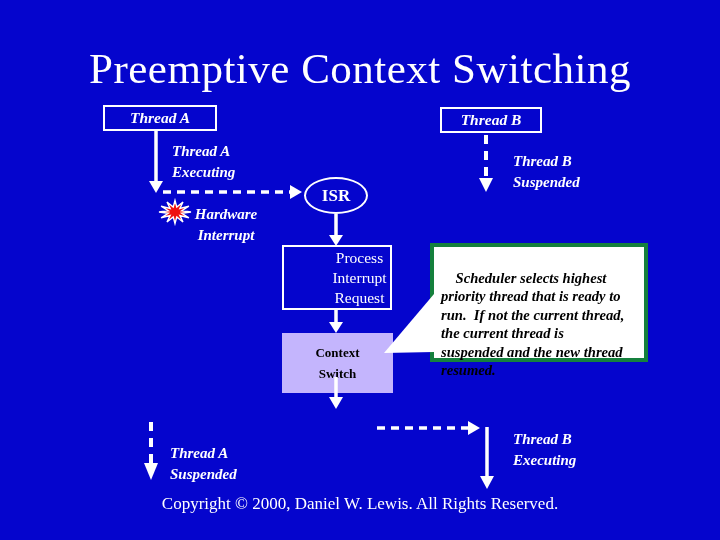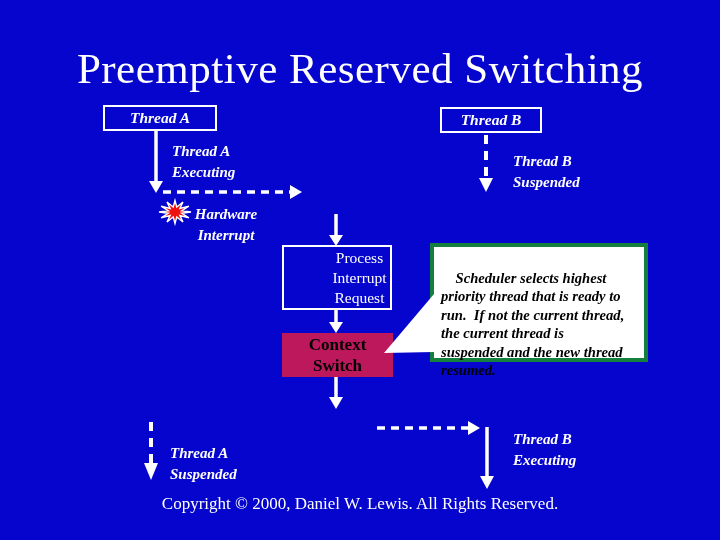--- a/index.html
+++ b/index.html
@@ -16,22 +16,22 @@
   }
   .node-box{
     border:2px solid #fff;box-sizing:border-box;
     display:flex;align-items:center;justify-content:center;text-align:center;
   }
   .thread-box{font-weight:bold;font-style:italic;font-size:15.5px;}
   .thread-a-box{left:103px;top:105px;width:114px;height:26px;}
   .thread-b-box{left:440px;top:107px;width:102px;height:26px;}
   .process-box{left:282px;top:245px;width:110px;height:65px;font-size:15.5px;line-height:20px;padding-left:45px;}
   .context-box{
-    left:282px;top:333px;width:111px;height:44px;background:#be185d;color:#000;
-    font-weight:bold;font-size:17px;line-height:21px;
+    left:282px;top:333px;width:111px;height:60px;background:#c4b5fd;color:#000;
+    font-weight:bold;font-size:13px;line-height:21px;
     display:flex;align-items:center;justify-content:center;text-align:center;
   }
   .ellipse{
     border:2.5px solid #fff;border-radius:50%;box-sizing:border-box;
     display:flex;align-items:center;justify-content:center;
     font-weight:bold;
   }
   .isr-ellipse{left:304px;top:177px;width:64px;height:37px;font-size:17px;}
   .iret-ellipse{left:296px;top:409px;width:78px;height:45px;font-size:18px;}
   .flow-label{
@@ -53,40 +53,43 @@
   .connector-layer{left:0;top:0;width:720px;height:540px;pointer-events:none;}
   .copyright{
     left:0;top:494px;width:720px;text-align:center;font-size:17px;color:#fff;
   }
 </style>
 </head>
 <body>
 
 <div class="slide">
 
-  <div class="abs title">Preemptive Reserved Switching</div>
+  <div class="abs title">Preemptive Context Switching</div>
 
   <div class="abs node-box thread-box thread-a-box">
     <span>Thread A</span>
   </div>
   <div class="abs node-box thread-box thread-b-box">
     <span>Thread B</span>
   </div>
 
   <div class="abs flow-label lbl-a-exec">Thread A
 Executing</div>
   <div class="abs flow-label lbl-hw-int">Hardware
 Interrupt</div>
   <div class="abs flow-label lbl-b-susp">Thread B
 Suspended</div>
   <div class="abs flow-label lbl-a-susp">Thread A
 Suspended</div>
   <div class="abs flow-label lbl-b-exec">Thread B
 Executing</div>
 
+  <div class="abs ellipse isr-ellipse">
+    <span>ISR</span>
+  </div>
 
   <div class="abs node-box process-box pre">
     <span>Process
 Interrupt
 Request</span>
   </div>
   <div class="abs context-box pre">
     <span>Context
 Switch</span>
   </div>

